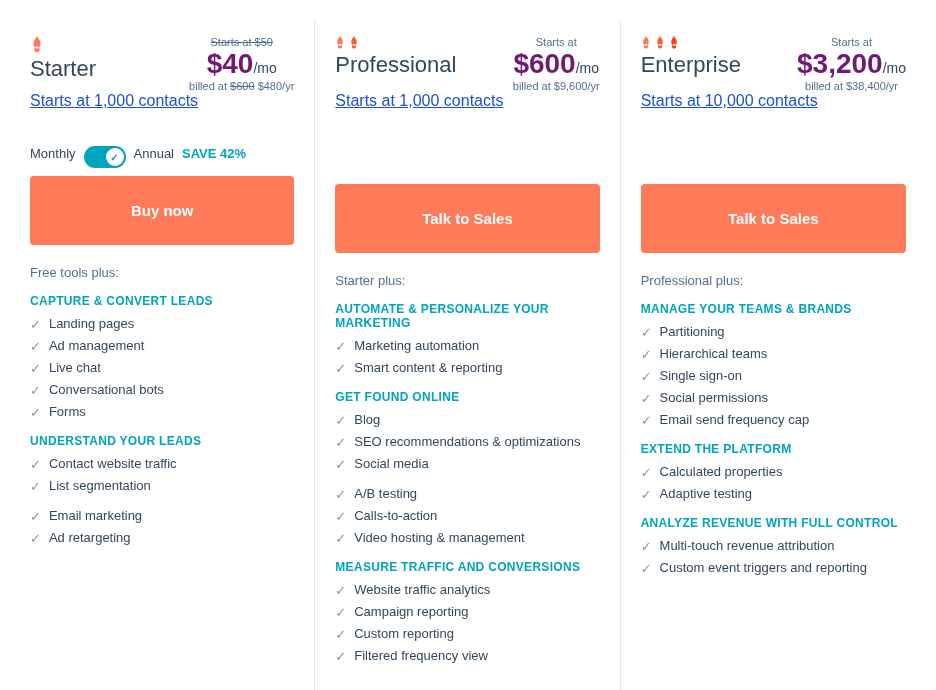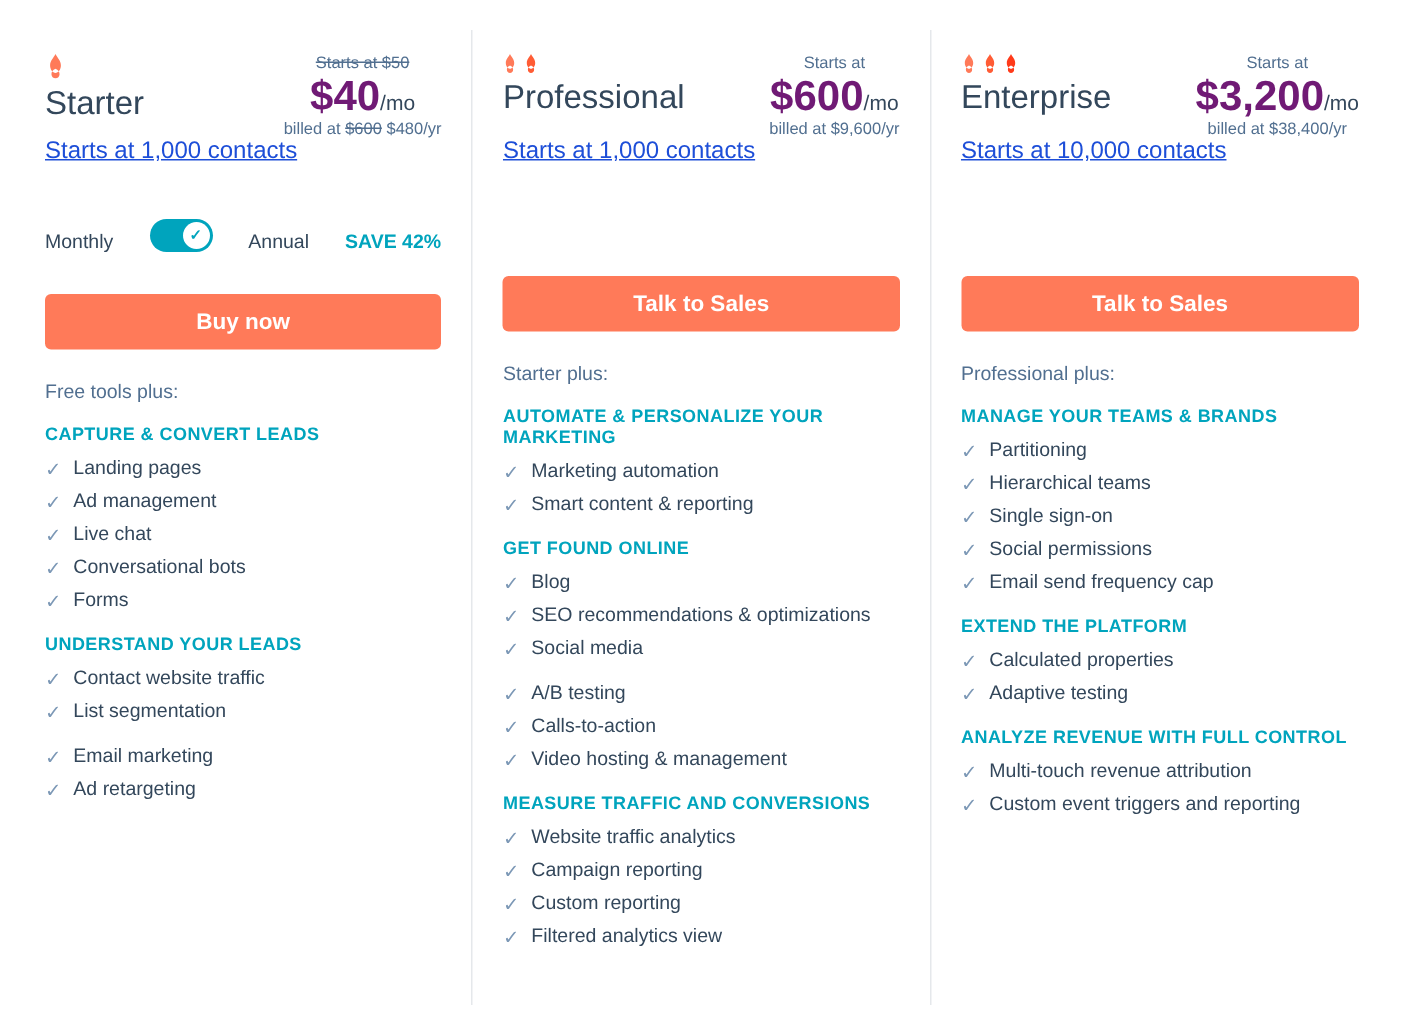--- a/index.html
+++ b/index.html
@@ -77,23 +77,23 @@
     .plan-header-top {
       display: flex;
       justify-content: space-between;
       align-items: flex-start;
     }
     .plan-header-left { flex: 1; }
     .plan-header-right { text-align: center; }
 
     .toggle-row {
       display: flex;
-      align-items: flex-end;
-      gap: 24px;
-      margin-bottom: 28px;
+      align-items: flex-start;
+      gap: 8px;
+      margin-bottom: 8px;
       font-size: 13px;
     }
     .toggle-label { color: #33475b; }
     .toggle-switch {
       width: 42px;
       height: 22px;
       background: #00a4bd;
       border-radius: 11px;
       position: relative;
       display: inline-flex;
@@ -117,21 +117,21 @@
       font-weight: bold;
     }
     .save-badge {
       color: #00a4bd;
       font-weight: 600;
       font-size: 13px;
     }
 
     .cta-button {
       width: 100%;
-      padding: 10px;
+      padding: 26px;
       border: none;
       border-radius: 4px;
       background: #ff7a59;
       color: #fff;
       font-size: 15px;
       font-weight: 600;
       cursor: pointer;
       margin-bottom: 20px;
     }
 
@@ -355,21 +355,21 @@
           <span>Campaign reporting</span>
         </div>
 
         <div class="feature-item">
           <span class="check-icon">✓</span>
           <span>Custom reporting</span>
         </div>
 
         <div class="feature-item">
           <span class="check-icon">✓</span>
-          <span>Filtered analytics view</span>
+          <span>Filtered frequency view</span>
         </div>
 
     </div>
   </div>
     <div class="plan-col">
     <div class="plan-header">
       <div class="plan-header-top">
         <div class="plan-header-left">
           <div class="plan-logo">
             <svg class="flame-small" viewBox="0 0 14 20" fill="#ff7a59" xmlns="http://www.w3.org/2000/svg">

